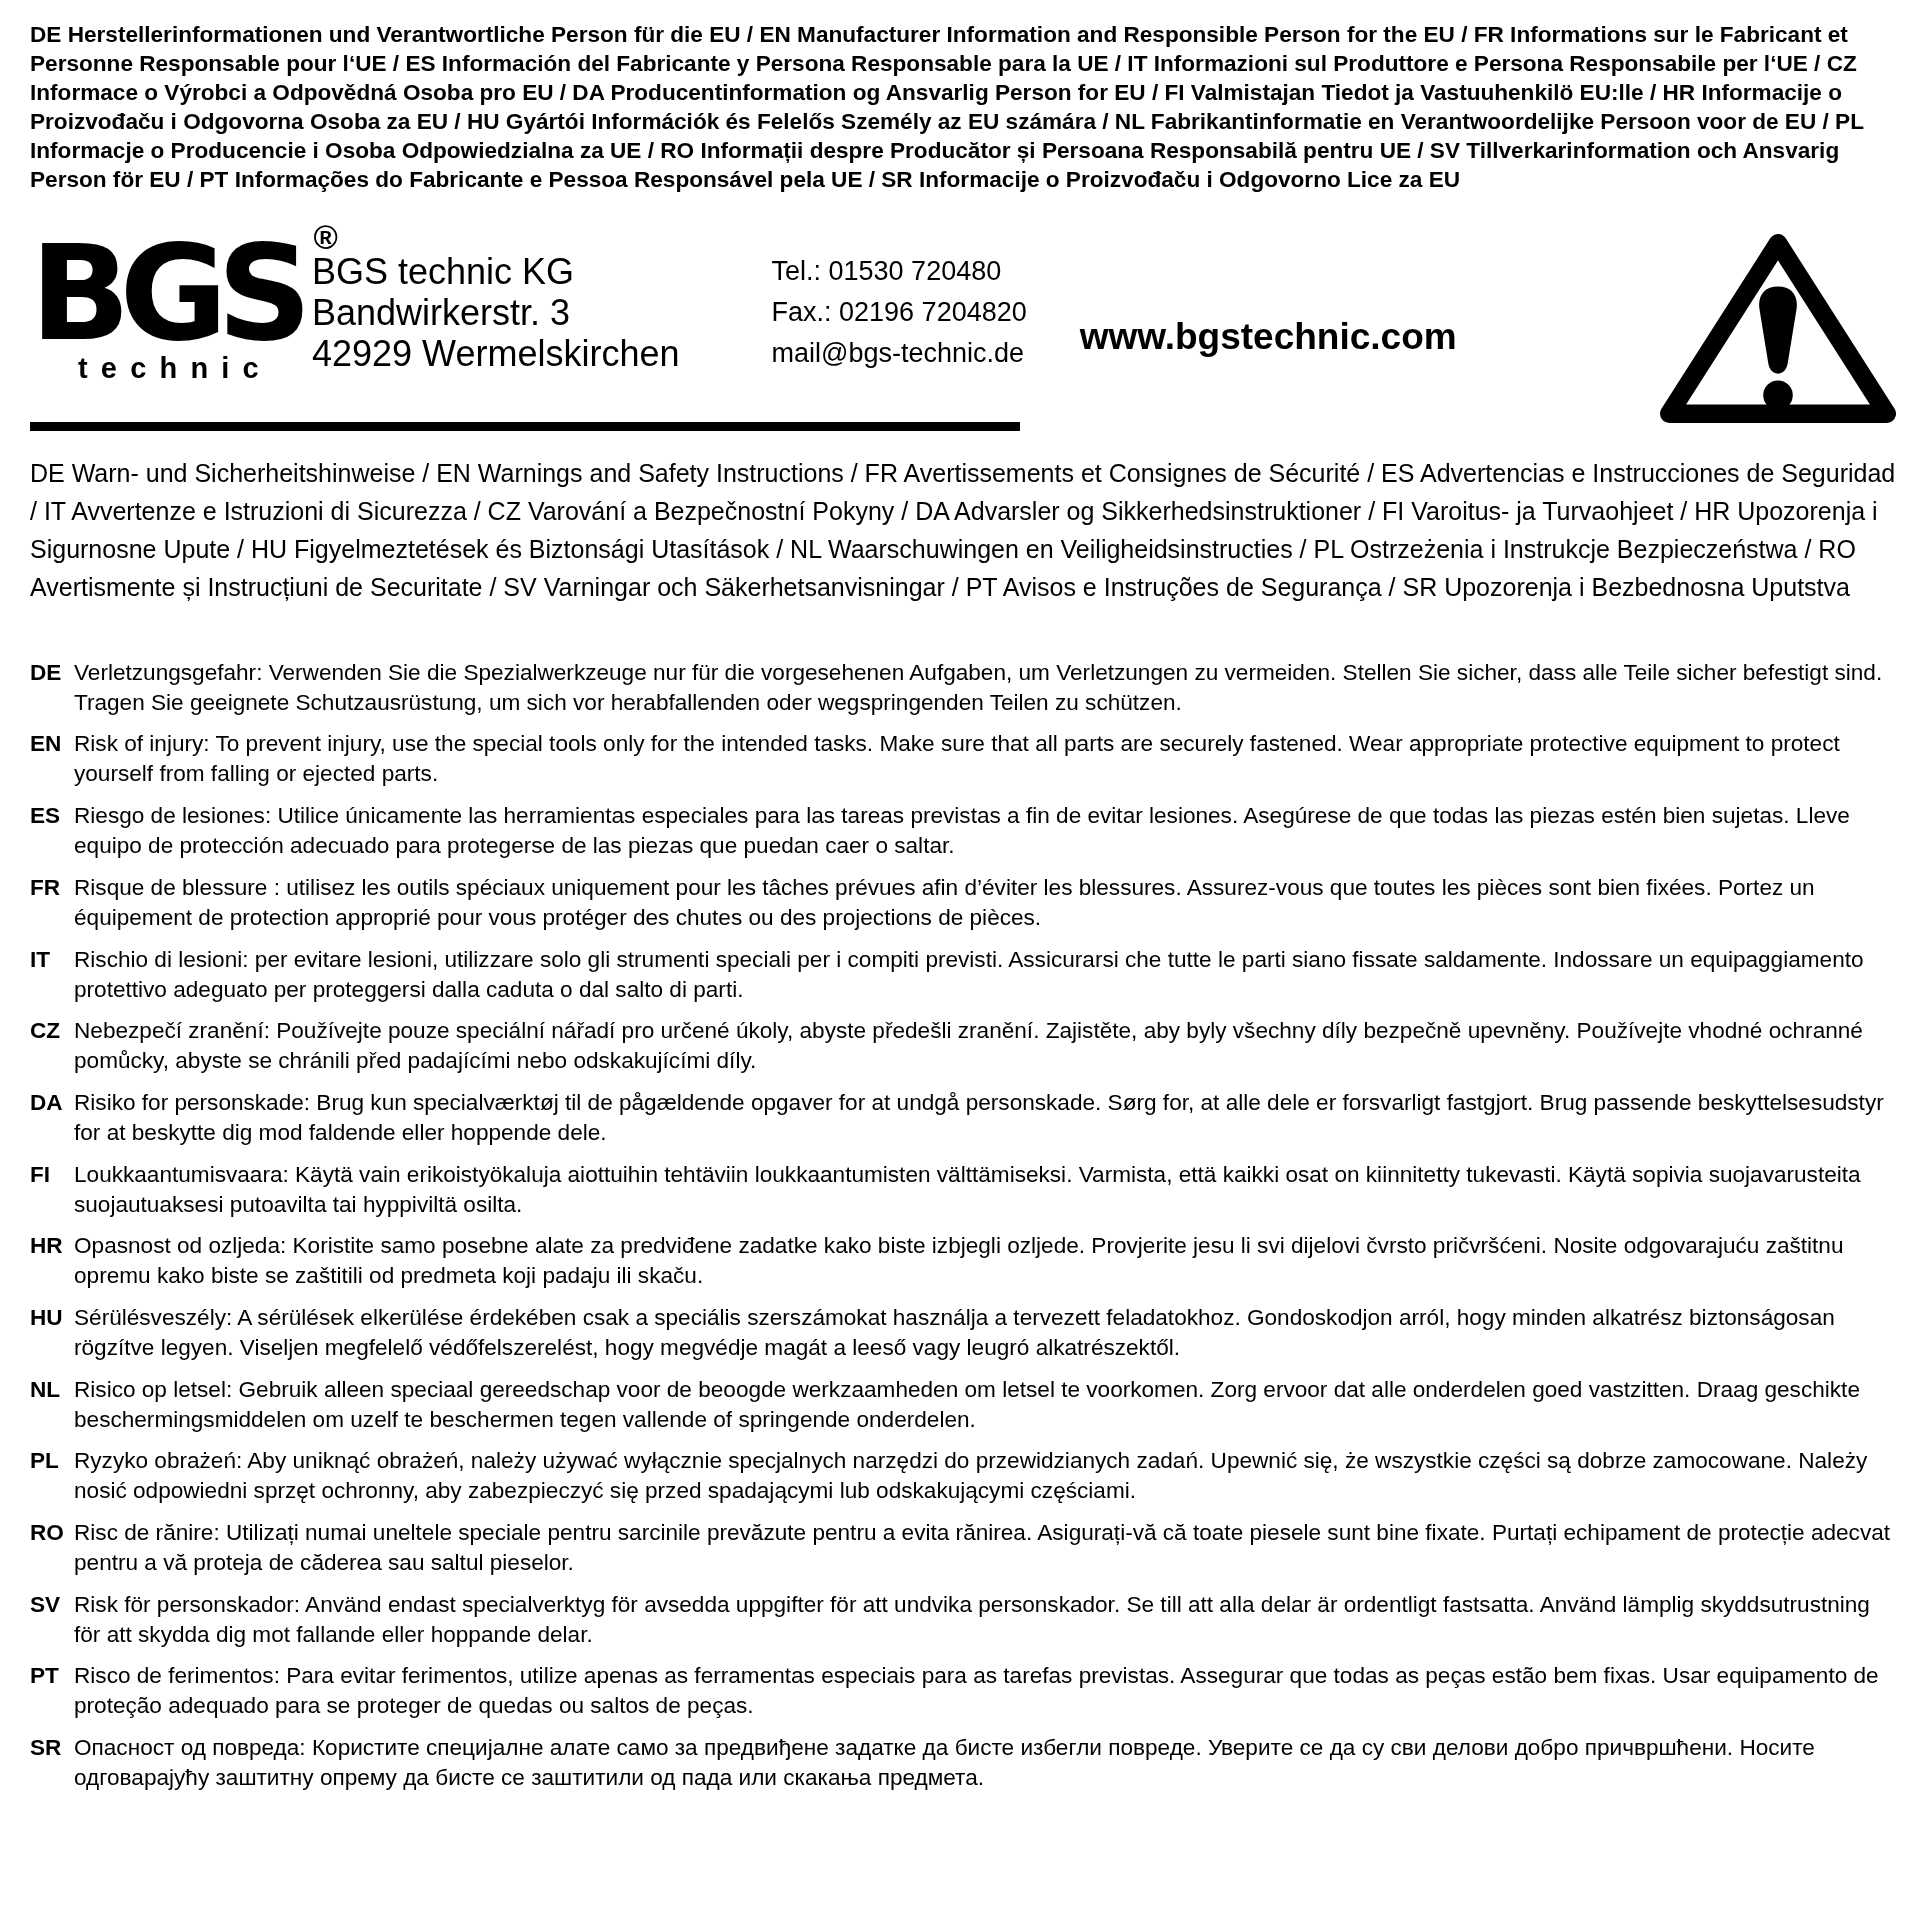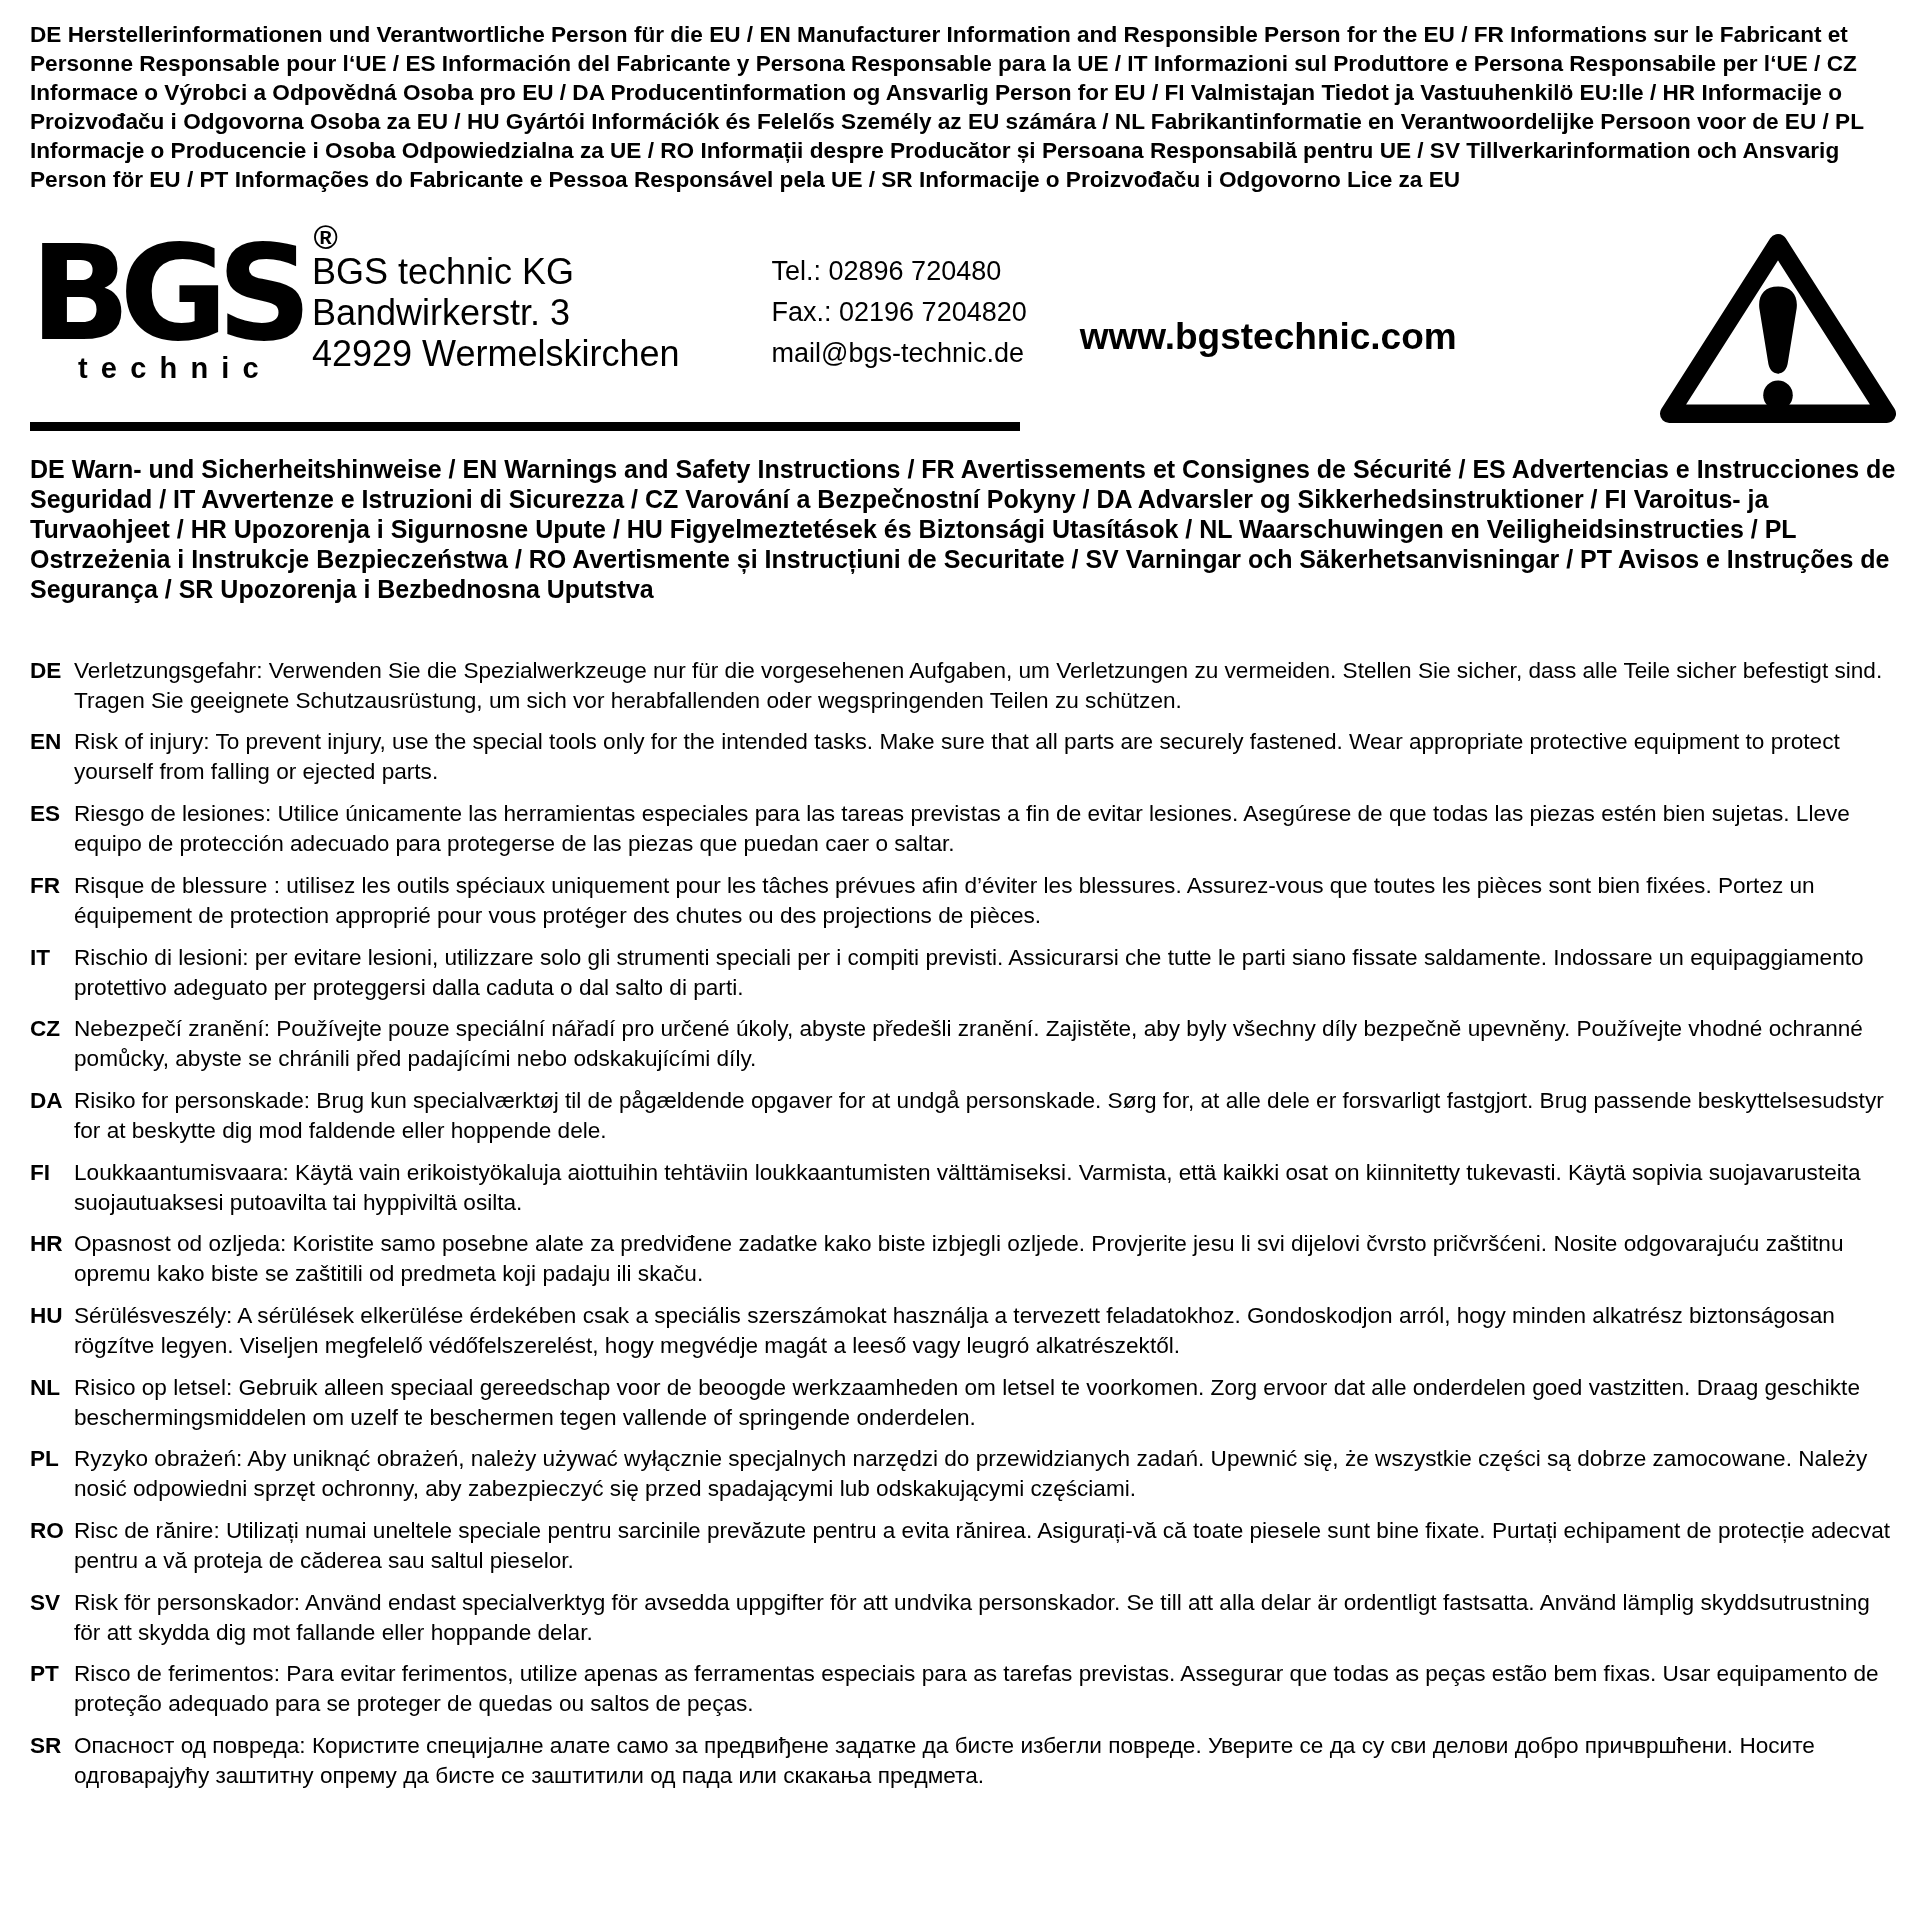--- a/index.html
+++ b/index.html
@@ -74,23 +74,23 @@
   }
   .triangle-wrap { margin-left: auto; padding-top: 0; }
   .divider {
     width: 990px;
     height: 8.6px;
     background: #000;
     margin-top: 6.2px;
   }
   .warn-heading {
     margin: 23px 0 5px 0;
-    font-weight: bold;
+    font-weight: normal;
     font-size: 25px;
-    line-height: 30px;
+    line-height: 38px;
   }
   .warnings-list { margin-top: 52px; }
   .warning-item {
     display: flex;
     margin-bottom: 11.7px;
     font-size: 22.6px;
     line-height: 30px;
   }
   .lang-code {
     flex: 0 0 44px;
@@ -113,21 +113,21 @@
       <div class="logo-sub">technic</div>
     </div>
 
     <div class="address">
       <div>BGS technic KG</div>
       <div>Bandwirkerstr. 3</div>
       <div>42929 Wermelskirchen</div>
     </div>
 
     <div class="contact">
-      <div>Tel.: 02896 720480</div>
+      <div>Tel.: 01530 720480</div>
       <div>Fax.: 02196 7204820</div>
       <div>mail@bgs-technic.de</div>
     </div>
 
     <div class="website">www.bgstechnic.com</div>
 
     <div class="triangle-wrap">
       <svg width="248" height="195" viewBox="0 0 120 95" aria-hidden="true">
         <path d="M60 6 L113 89 L7 89 Z" fill="#ffffff" stroke="#000000" stroke-width="9" stroke-linejoin="round"></path>
         <path d="M60 27 C66.5 27 69.8 31.2 69.1 37.6 L64.9 63.5 C64.4 67.5 62.6 69.5 60 69.5 C57.4 69.5 55.6 67.5 55.1 63.5 L50.9 37.6 C50.2 31.2 53.5 27 60 27 Z" fill="#000000"></path>

